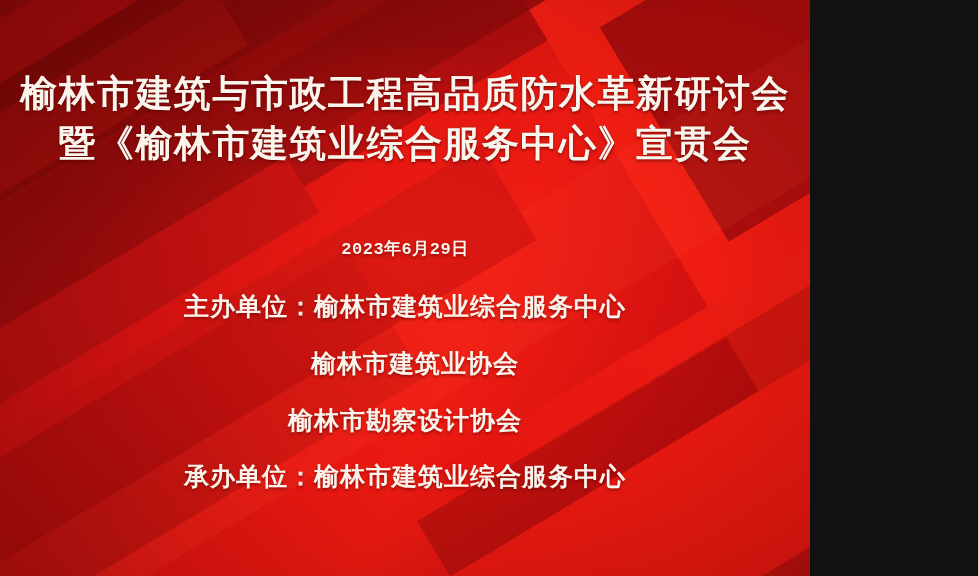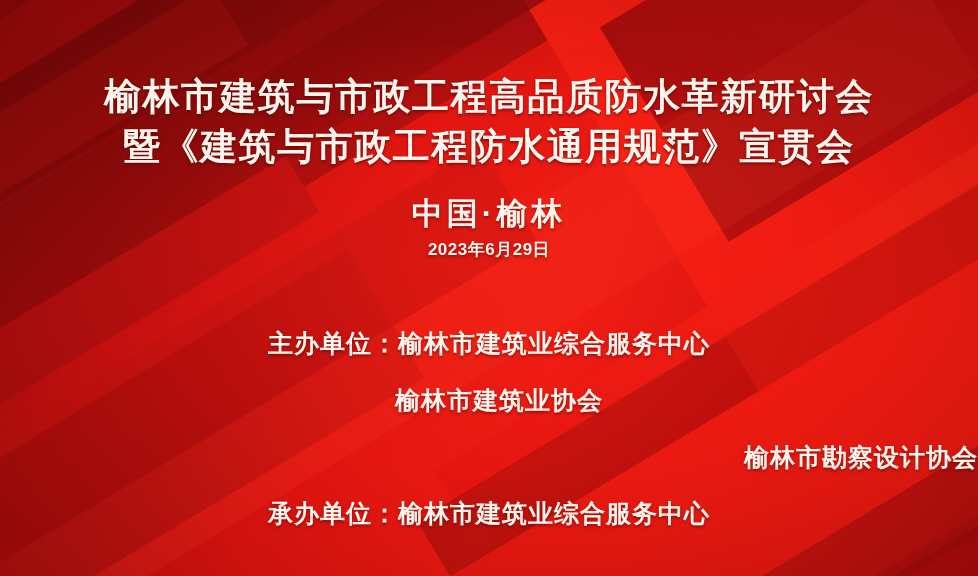--- a/index.html
+++ b/index.html
@@ -2,25 +2,25 @@
 <html><head>
 <meta charset="utf-8">
 <style>
   html, body {
     margin: 0;
     padding: 0;
     background: #111;
   }
   #banner {
     position: relative;
-    width: 978px;
+    width: 810px;
     height: 576px;
     overflow: hidden;
     background: #c2410c;
-    font-family: Liberation Sans, sans-serif;
+    font-family: Liberation Mono, monospace;
     user-select: none;
   }
 
   
   .bg-layer {
     position: absolute;
     inset: 0;
     overflow: hidden;
     pointer-events: none;
   }
@@ -90,25 +90,24 @@
   .org-line {
     position: absolute;
     left: 0; right: 0;
     color: #faf5ec;
     font-weight: 700;
     font-size: 25px;
     letter-spacing: 1px;
     line-height: 1;
     white-space: nowrap;
     text-shadow: 0 2px 3px rgba(90,0,0,0.5);
-    margin-top: 35px;
   }
   #org-0 { top: 296px; }
   #org-1 { top: 353px; padding-left: 20px; }
-  #org-2 { top: 410px; text-align: right; }
+  #org-2 { top: 410px; }
   #org-3 { top: 466px; }
 </style>
 </head>
 <body>
 
 <div id="banner">
 
   <div class="bg-layer">
     <div class="base-wash"></div>
 
@@ -183,23 +182,22 @@
                 background:radial-gradient(ellipse at 50% 45%, rgba(255,40,25,0.30), rgba(190,14,12,0.05) 62%, rgba(0,0,0,0) 78%);"></div>
 
     <div style="position:absolute; inset:0;
                 background:radial-gradient(ellipse at 50% 50%, rgba(0,0,0,0) 48%, rgba(90,0,0,0.28) 100%);"></div>
   </div>
 
   <div class="content">
 
     <div id="title-1" class="title-line">榆林市建筑与市政工程高品质防水革新研讨会</div>
 
-    <div id="title-2" class="title-line">暨《建筑与市政工程防水通用规范》宣贯会</div>
-
-    <div id="location">中国·榆林</div>
+    <div id="title-2" class="title-line">暨《榆林市建筑业综合服务中心》宣贯会</div>
+
 
     <div id="date">2023年6月29日</div>
 
     <div id="org-0" class="org-line">主办单位：榆林市建筑业综合服务中心</div>
 
     <div id="org-1" class="org-line">榆林市建筑业协会</div>
 
     <div id="org-2" class="org-line">榆林市勘察设计协会</div>
 
     <div id="org-3" class="org-line">承办单位：榆林市建筑业综合服务中心</div>

